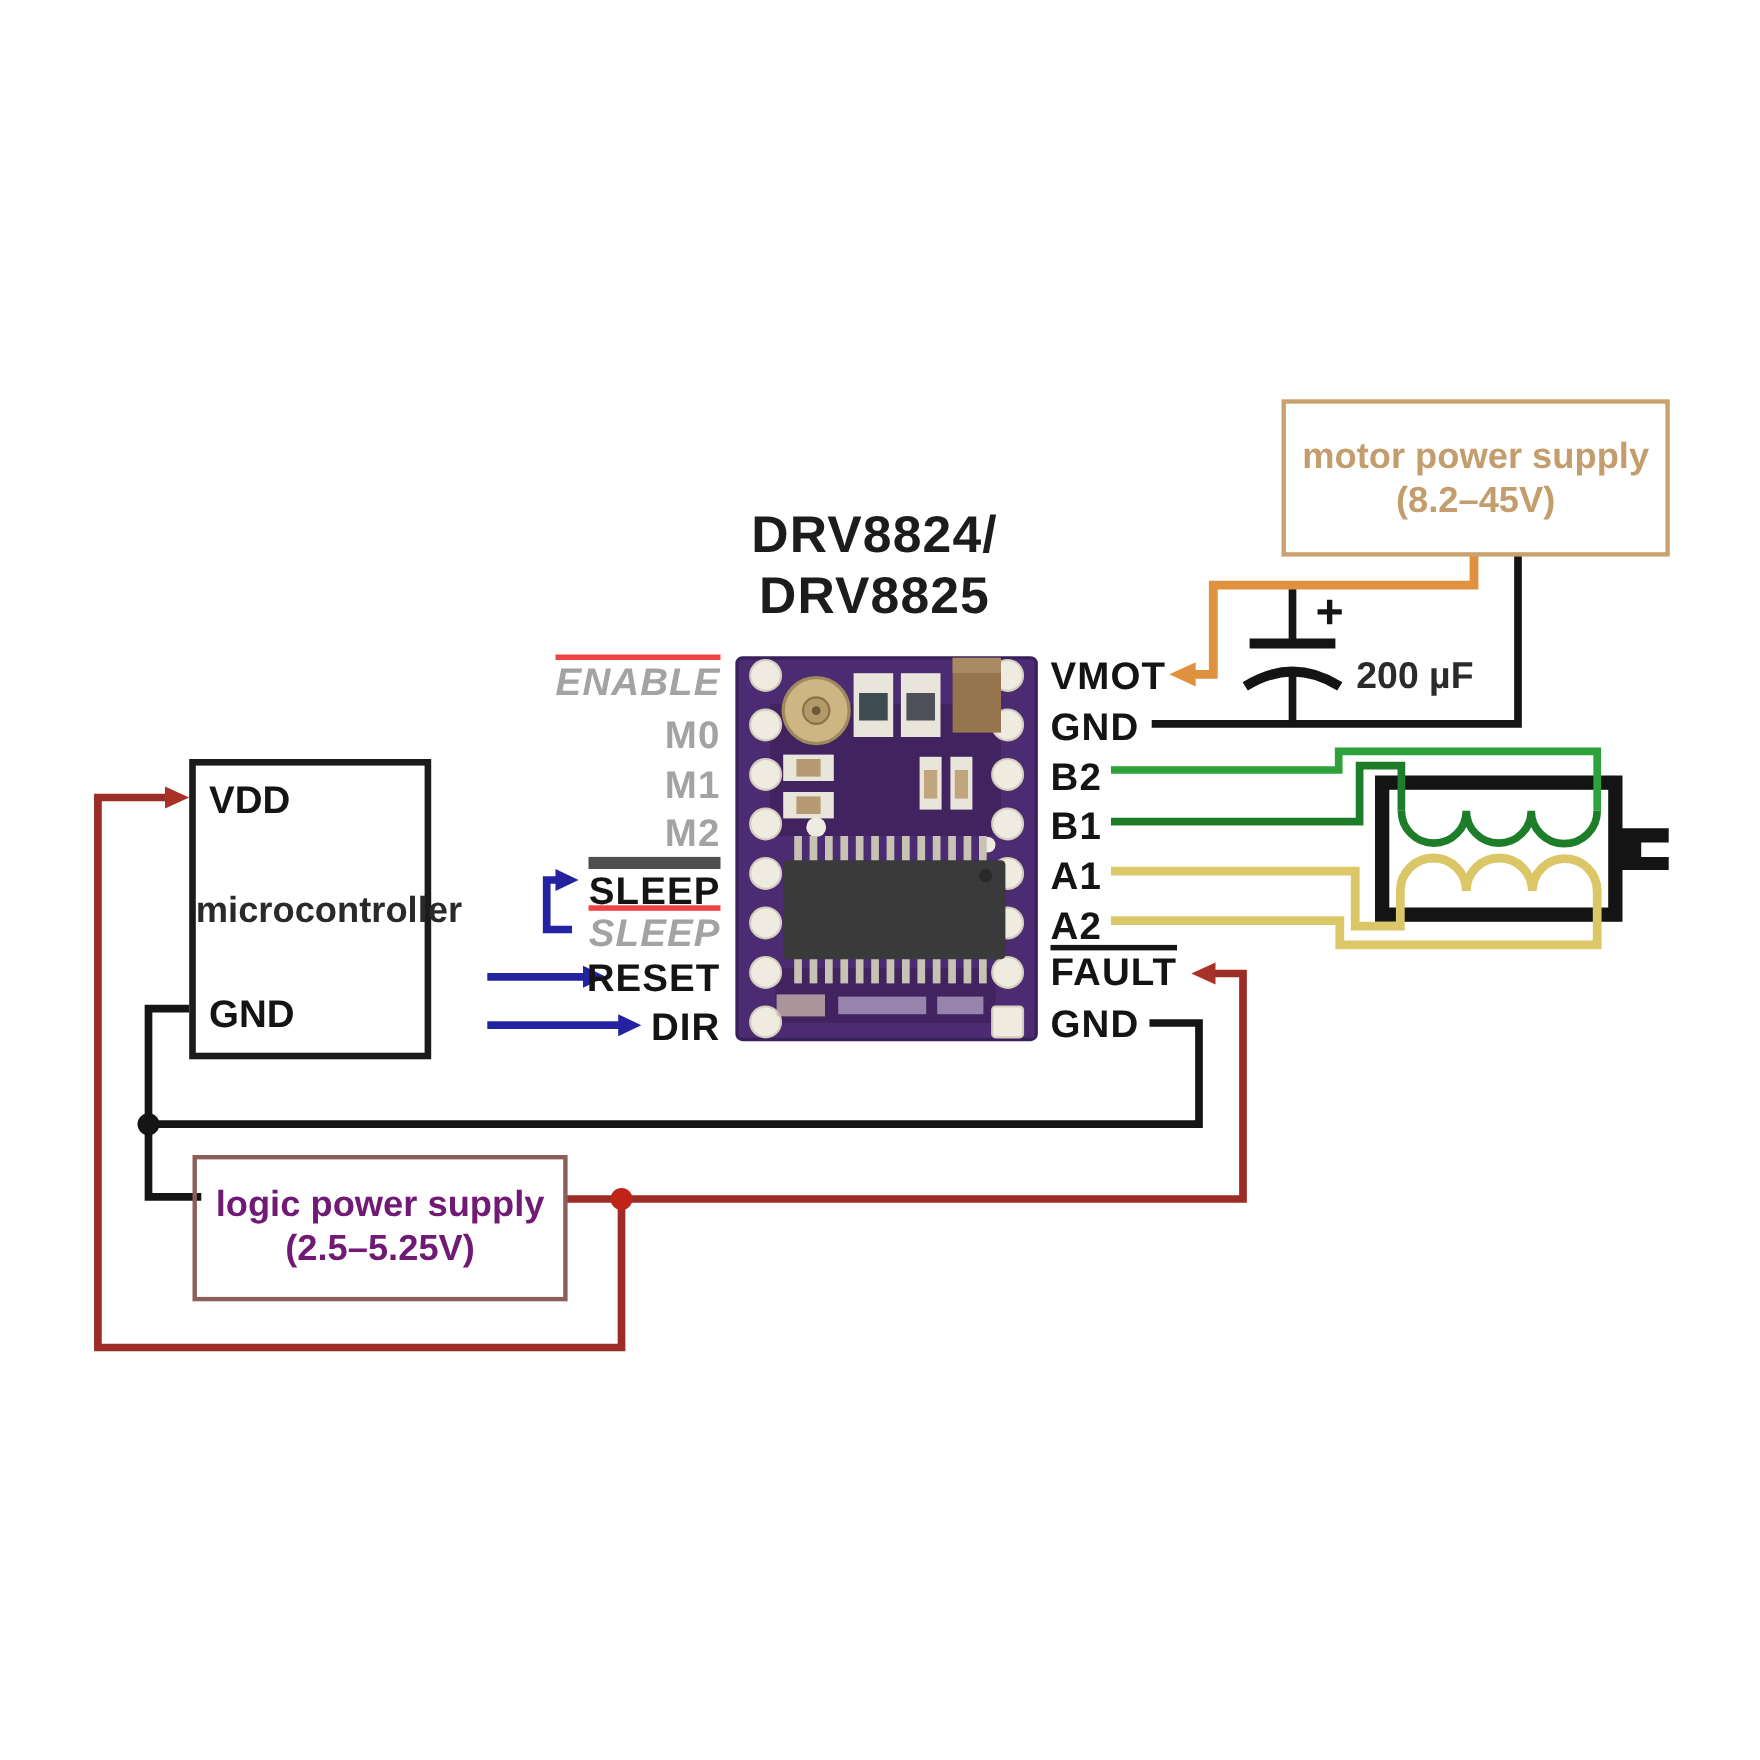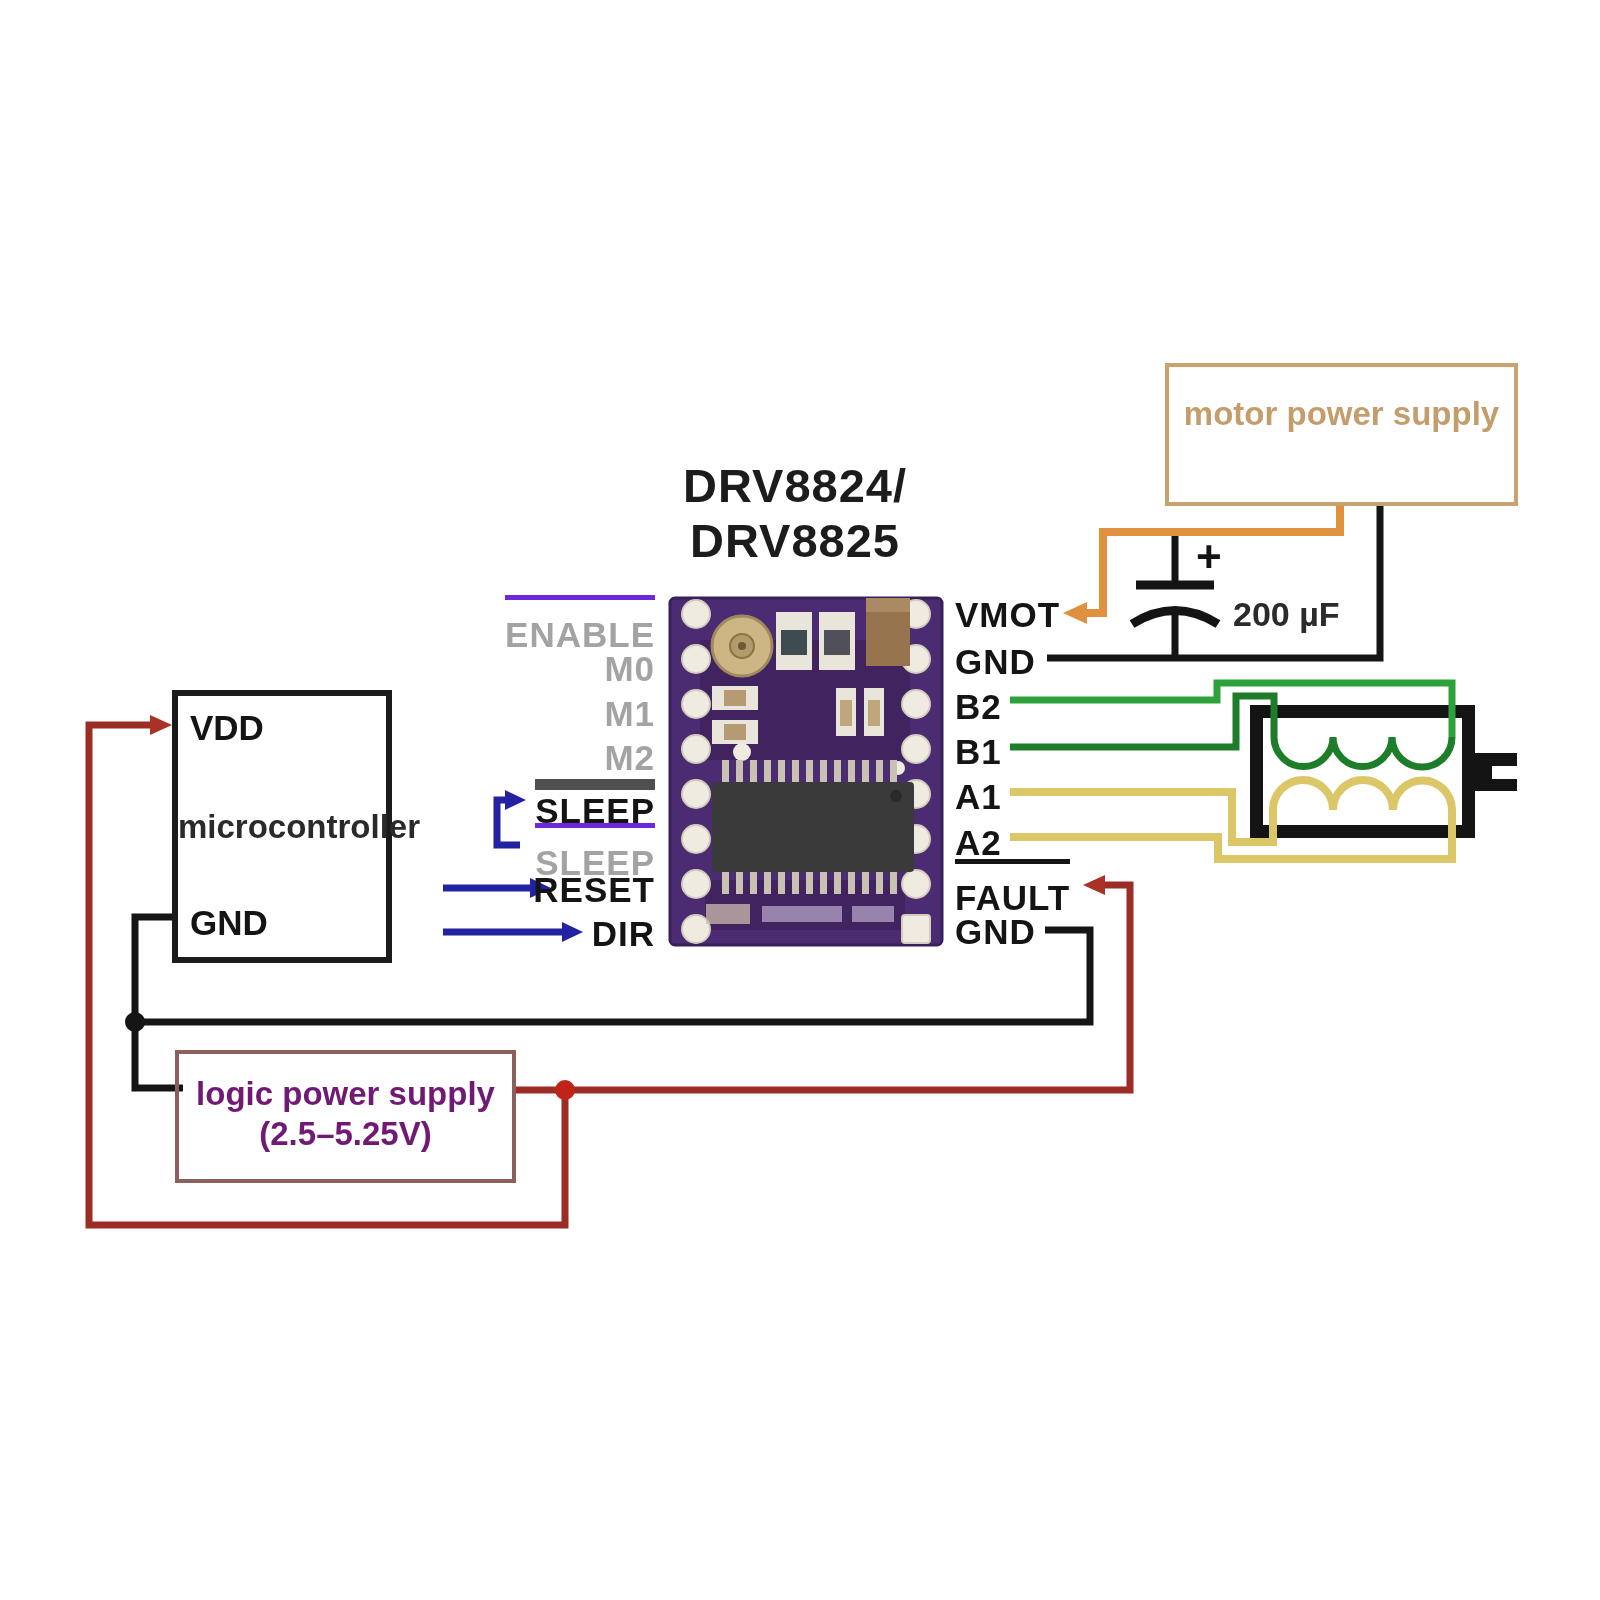--- a/index.html
+++ b/index.html
@@ -20,22 +20,22 @@
             border:6px solid #1b1b1b;box-sizing:border-box;color:#141414;}
   .micro-vdd{position:absolute;left:12px;top:12px;font-size:35px;}
   .micro-name{position:absolute;left:0;top:112px;width:100%;text-align:left;font-size:33px;color:#2a2a2a;}
   .micro-gnd{position:absolute;left:12px;top:207px;font-size:35px;}
 
   .pin{position:absolute;font-size:35px;line-height:38px;white-space:nowrap;letter-spacing:1px;}
   .pin-left{right:945px;text-align:right;}
   .pin-right{left:955px;text-align:right;}
   .pin-gray{color:#a3a3a3;}
   .pin-black{color:#141414;}
-  .ol-gray{display:inline-block;border-top:5px solid #6d28d9;padding-top:16px;}
-  .ol-black{display:inline-block;border-top:5px solid #151515;padding-top:15px;}
+  .ol-gray{display:inline-block;border-top:5px solid #ef4444;padding-top:2px;font-style:italic;}
+  .ol-black{display:inline-block;border-top:5px solid #151515;padding-top:1px;}
   .ol-bar{display:inline-block;border-top:11px solid #4f4f4f;padding-top:2px;}
 
   .cap-plus{position:absolute;left:1196px;top:532px;font-size:44px;color:#141414;}
   .cap-value{position:absolute;left:1233px;top:595px;font-size:34px;color:#2b2b2b;}
 </style>
 </head>
 <body>
 
 <div id="canvas">
 
@@ -182,20 +182,21 @@
     </g>
   </svg>
 
   <div class="title">
     <div>DRV8824/</div>
     <div>DRV8825</div>
   </div>
 
   <div class="supplybox motorbox">
     <div>motor power supply</div>
+    <div>(8.2–45V)</div>
   </div>
 
   <div class="supplybox logicbox">
     <div>logic power supply</div>
     <div>(2.5–5.25V)</div>
   </div>
 
   <div class="microbox">
     <div class="micro-vdd">VDD</div>
     <div class="micro-name">microcontroller</div>

